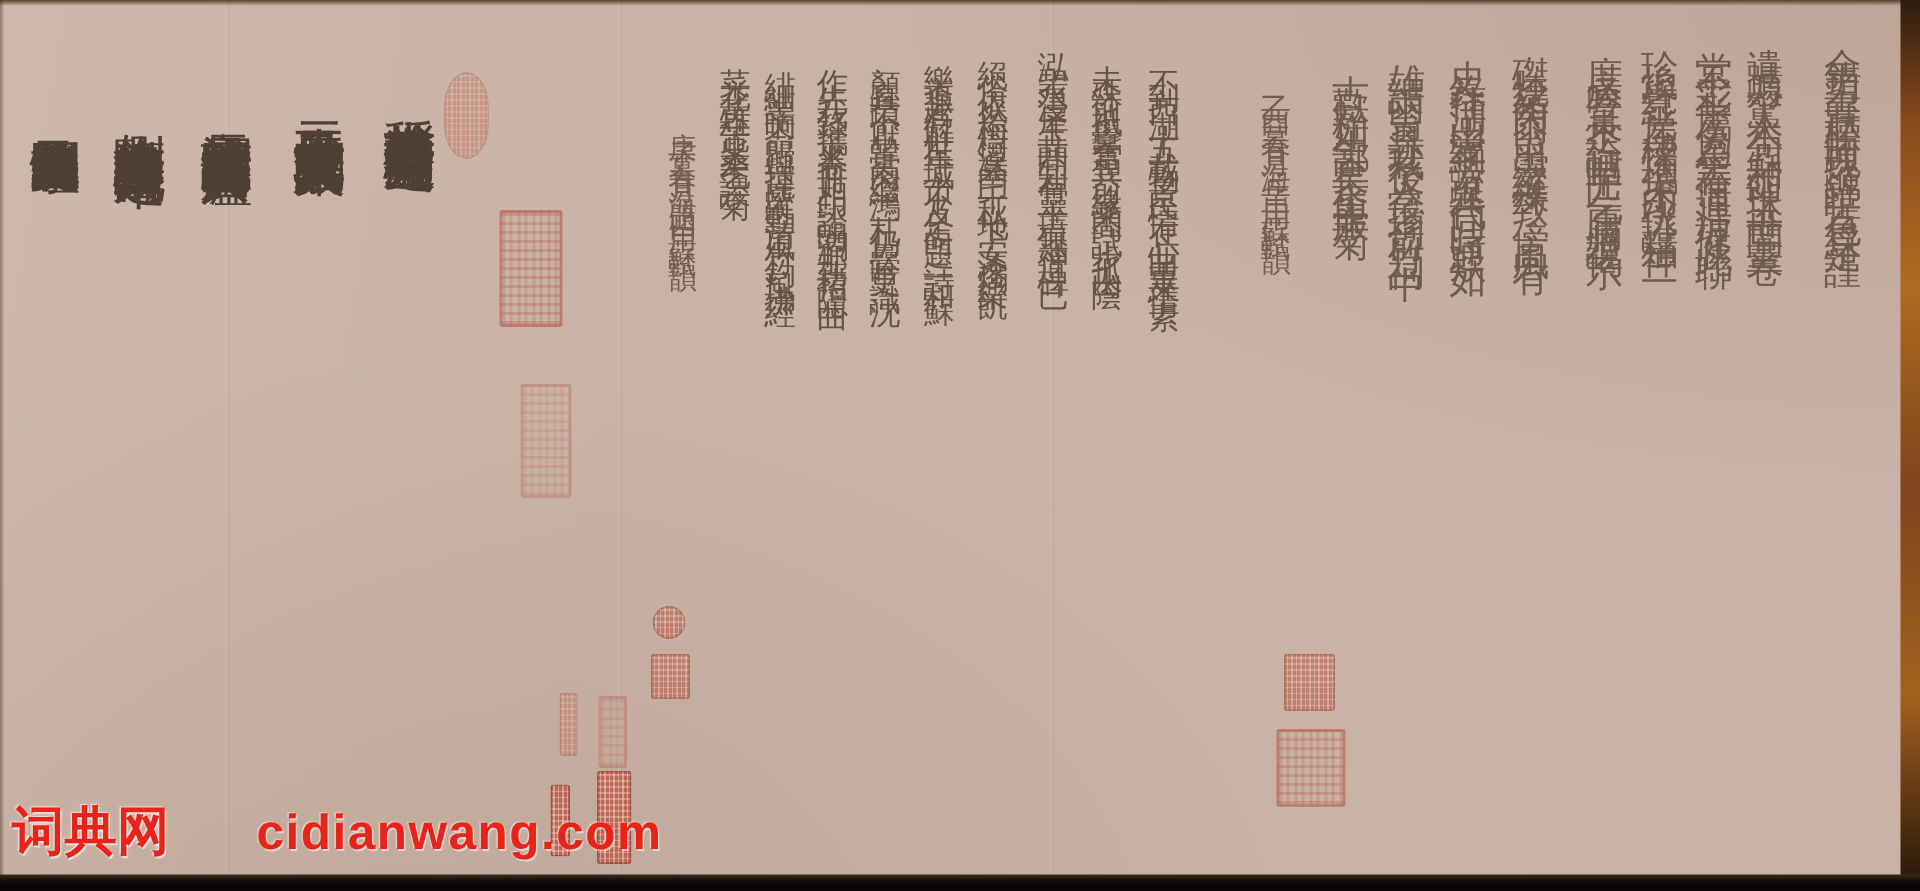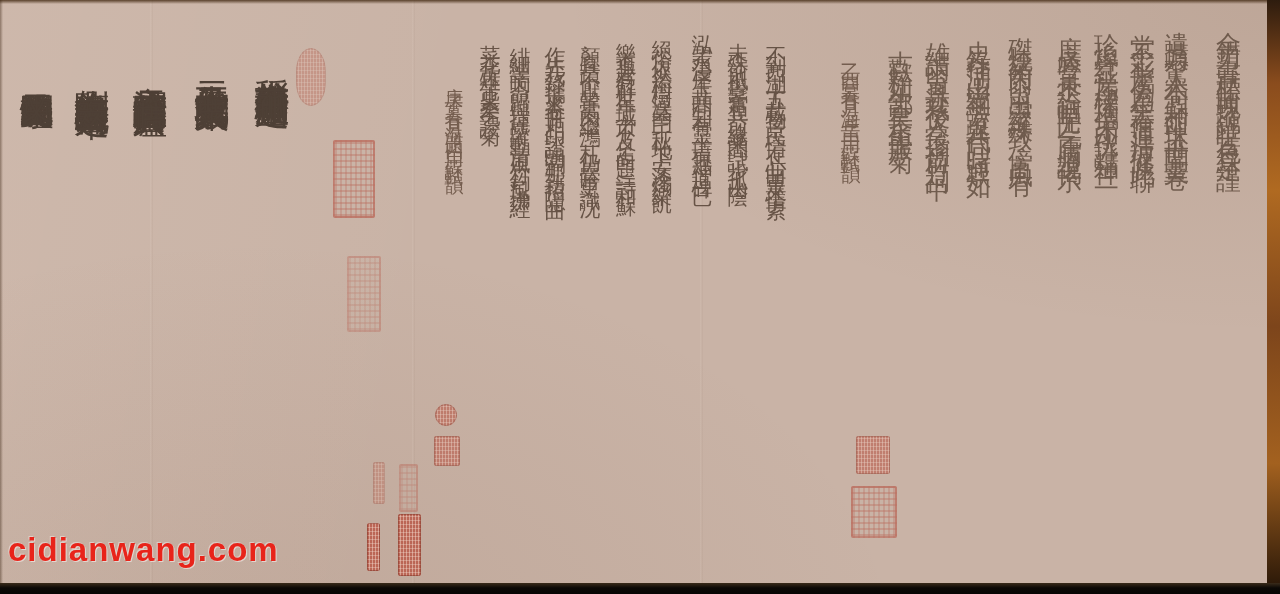--- a/index.html
+++ b/index.html
@@ -56,21 +56,21 @@
   .faint{opacity:.35;}
   .medium{opacity:.62;}
   .bright{opacity:.88;}
 
   
   .watermark{position:absolute;left:8px;top:531px;display:flex;align-items:baseline;gap:10px;
     font-family:"Liberation Sans","DejaVu Sans",sans-serif;font-weight:bold;}
   .wm-cn{font-size:35px;color:#e8241a;
     text-shadow:1px 1px 0 rgba(255,255,255,.55),-1px -1px 0 rgba(255,255,255,.45),0 0 3px rgba(255,255,255,.35);}
   .wm-url{font-size:33px;color:#e8241a;letter-spacing:1px;
-    text-shadow:1px 1px 0 rgba(255,255,255,.5),-1px -1px 0 rgba(255,255,255,.4);}
+    text-shadow:1px 1px 0 rgba(255,255,255,.5),-1px -1px 0 rgba(255,255,255,.4);margin-left:48px;}
 </style>
 </head>
 <body>
 
 <div id="stage">
 
   <div class="crease" style="left:150px"></div>
   <div class="crease" style="left:412px"></div>
   <div class="crease" style="left:700px"></div>
 
@@ -110,20 +110,21 @@
 
   <div class="seal filled round medium" style="left:435px;top:404px;width:22px;height:22px"></div>
   <div class="seal filled medium" style="left:434px;top:436px;width:26px;height:30px"></div>
   <div class="seal outline faint" style="left:399px;top:464px;width:15px;height:44px"></div>
   <div class="seal filled bright" style="left:398px;top:514px;width:23px;height:62px"></div>
 
   <div class="seal filled medium" style="left:856px;top:436px;width:34px;height:38px"></div>
   <div class="seal outline medium" style="left:851px;top:486px;width:42px;height:48px"></div>
 
   <div class="watermark">
+    <span class="wm-cn">词典网</span>
     <span class="wm-url">cidianwang.com</span>
   </div>
 
   <div class="edge-top"></div>
   <div class="edge-right"></div>
   <div class="edge-left"></div>
   <div class="edge-bottom"></div>
 </div>
 
 </body></html>

